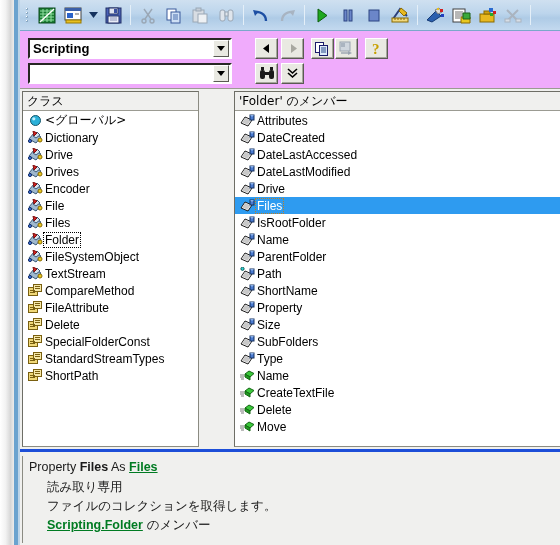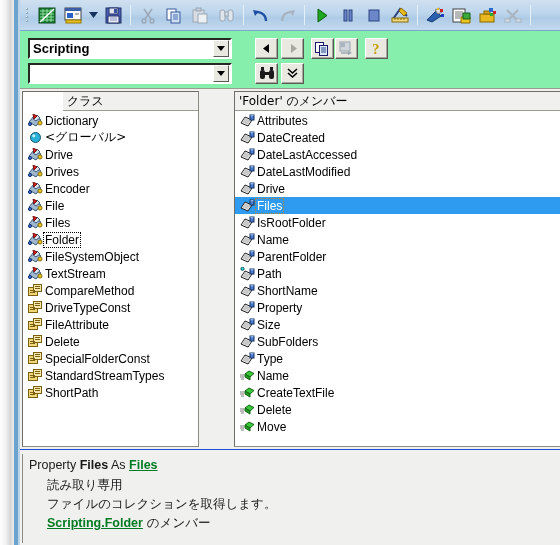--- a/index.html
+++ b/index.html
@@ -51,21 +51,21 @@
   .tbtn svg { display:block; }
   .tsep { width: 1px; height: 20px; background: #8ab0cf; margin: 0 4px;
           border-right: 1px solid #e4eff8; }
   .tarrow {
     width: 14px; height: 25px; display:flex; align-items:center; justify-content:center;
   }
 
   
   .searchrow {
     position: absolute; left: 20px; top: 31px; width: 540px; height: 58px;
-    background: #86efac;
+    background: #f0abfc;
     border-bottom: 1px solid #9b9b92;
   }
   .combo {
     position: absolute;
     height: 21px;
     background: #ffffff;
     border: 2px inset #b0b0a8;
     border-top-color: #7b7b74; border-left-color: #7b7b74;
     border-right-color: #ffffff; border-bottom-color: #ffffff;
     display: flex; align-items: center;
@@ -107,21 +107,21 @@
     position: absolute; left: 20px; top: 89px; width: 540px; height: 360px;
     background: #f0f0ee;
   }
   .pane {
     position: absolute; top: 2px; height: 356px;
     background: #ffffff;
     border: 1px solid #8b8b82;
     border-top-color: #6e6e66; border-left-color: #6e6e66;
     overflow: hidden;
   }
-  #pane-class  { left: 2px;   width: 177px; padding-left: 40px; }
+  #pane-class  { left: 2px;   width: 177px; }
   #pane-member { left: 214px; width: 346px; }
   .splitter {
     position: absolute; left: 209px; top: 2px; width: 4px; height: 356px;
     background: #f0f0ee;
   }
   .pane-head {
     height: 19px;
     background: #f0f0ee;
     border-bottom: 1px solid #9b9b92;
     display: flex; align-items: center;
@@ -145,21 +145,21 @@
   }
   .row.sel-blue {
     background: #2e9bf0;
   }
   .row.sel-blue .lbl { color: #ffffff; outline: 1px dotted #c08020; padding: 0 1px;}
 
   
   .details {
     position: absolute; left: 20px; top: 449px; width: 540px; height: 96px;
     background: #f0f0ee;
-    border-top: 1px solid #1d4ed8;
+    border-top: 3px solid #1d4ed8;
     padding: 0;
   }
   .details-inner {
     position: absolute; left: 2px; top: 4px; right: 2px; bottom: 2px;
     border-left: 1px solid #8b8b82;
     padding-left: 6px; padding-top: 2px;
   }
   .d-line { font-size: 12.5px; color: #1a1a1a; line-height: 19px; white-space: nowrap; }
   .d-indent { padding-left: 18px; }
   .kw { color: #1a1a1a; }
@@ -445,38 +445,38 @@
     </div>
   </div>
 
   <div class="lists">
 
     <div class="pane" id="pane-class">
       <div class="pane-head jp">クラス</div>
       <div class="list" id="class-list">
           <div class="row">
             <span class="ico">
+              <svg width="13" height="13" viewBox="0 0 13 13">
+                <circle cx="6.5" cy="6.5" r="5" fill="#2ab0d8" stroke="#14566a"></circle>
+                <circle cx="4.8" cy="4.8" r="1.6" fill="#bff0ff"></circle>
+              </svg>
+            </span>
+            <span class="lbl jp">&lt;グローバル&gt;</span>
+          </div>
+          <div class="row">
+            <span class="ico">
               <svg width="15" height="13" viewBox="0 0 15 13">
                 <path d="M1 8 L6 2 L13 6 L8 12 Z" fill="#9fb8cf" stroke="#3a5a78"></path>
                 <path d="M5 5 L9 1 L12 4 L8 7 Z" fill="#d6e2ee" stroke="#3a5a78"></path>
                 <polygon points="5,0 9,2 6,5" fill="#d42020" stroke="#7a0f0f"></polygon>
                 <circle cx="12" cy="9" r="2" fill="#e8c820" stroke="#8a6a00"></circle>
                 <circle cx="2" cy="10" r="1.6" fill="#3a6ad0" stroke="#16306a"></circle>
               </svg>
             </span>
             <span class="lbl">Dictionary</span>
-          </div>
-          <div class="row">
-            <span class="ico">
-              <svg width="13" height="13" viewBox="0 0 13 13">
-                <circle cx="6.5" cy="6.5" r="5" fill="#2ab0d8" stroke="#14566a"></circle>
-                <circle cx="4.8" cy="4.8" r="1.6" fill="#bff0ff"></circle>
-              </svg>
-            </span>
-            <span class="lbl jp">&lt;グローバル&gt;</span>
           </div>
           <div class="row">
             <span class="ico">
               <svg width="15" height="13" viewBox="0 0 15 13">
                 <path d="M1 8 L6 2 L13 6 L8 12 Z" fill="#9fb8cf" stroke="#3a5a78"></path>
                 <path d="M5 5 L9 1 L12 4 L8 7 Z" fill="#d6e2ee" stroke="#3a5a78"></path>
                 <polygon points="5,0 9,2 6,5" fill="#d42020" stroke="#7a0f0f"></polygon>
                 <circle cx="12" cy="9" r="2" fill="#e8c820" stroke="#8a6a00"></circle>
                 <circle cx="2" cy="10" r="1.6" fill="#3a6ad0" stroke="#16306a"></circle>
               </svg>
@@ -572,33 +572,20 @@
               <svg width="15" height="13" viewBox="0 0 15 13">
                 <rect x="0.5" y="3.5" width="9" height="8" fill="#f0d878" stroke="#7a6010"></rect>
                 <rect x="5.5" y="0.5" width="8" height="7" fill="#f6e8a8" stroke="#7a6010"></rect>
                 <rect x="7" y="2" width="5" height="1" fill="#7a6010"></rect>
                 <rect x="7" y="4" width="5" height="1" fill="#7a6010"></rect>
                 <rect x="2" y="6" width="5" height="1" fill="#7a6010"></rect>
                 <rect x="2" y="8" width="5" height="1" fill="#7a6010"></rect>
               </svg>
             </span>
             <span class="lbl">CompareMethod</span>
-          </div>
-          <div class="row">
-            <span class="ico">
-              <svg width="15" height="13" viewBox="0 0 15 13">
-                <rect x="0.5" y="3.5" width="9" height="8" fill="#f0d878" stroke="#7a6010"></rect>
-                <rect x="5.5" y="0.5" width="8" height="7" fill="#f6e8a8" stroke="#7a6010"></rect>
-                <rect x="7" y="2" width="5" height="1" fill="#7a6010"></rect>
-                <rect x="7" y="4" width="5" height="1" fill="#7a6010"></rect>
-                <rect x="2" y="6" width="5" height="1" fill="#7a6010"></rect>
-                <rect x="2" y="8" width="5" height="1" fill="#7a6010"></rect>
-              </svg>
-            </span>
-            <span class="lbl">DriveTypeConst</span>
           </div>
           <div class="row">
             <span class="ico">
               <svg width="15" height="13" viewBox="0 0 15 13">
                 <rect x="0.5" y="3.5" width="9" height="8" fill="#f0d878" stroke="#7a6010"></rect>
                 <rect x="5.5" y="0.5" width="8" height="7" fill="#f6e8a8" stroke="#7a6010"></rect>
                 <rect x="7" y="2" width="5" height="1" fill="#7a6010"></rect>
                 <rect x="7" y="4" width="5" height="1" fill="#7a6010"></rect>
                 <rect x="2" y="6" width="5" height="1" fill="#7a6010"></rect>
                 <rect x="2" y="8" width="5" height="1" fill="#7a6010"></rect>

